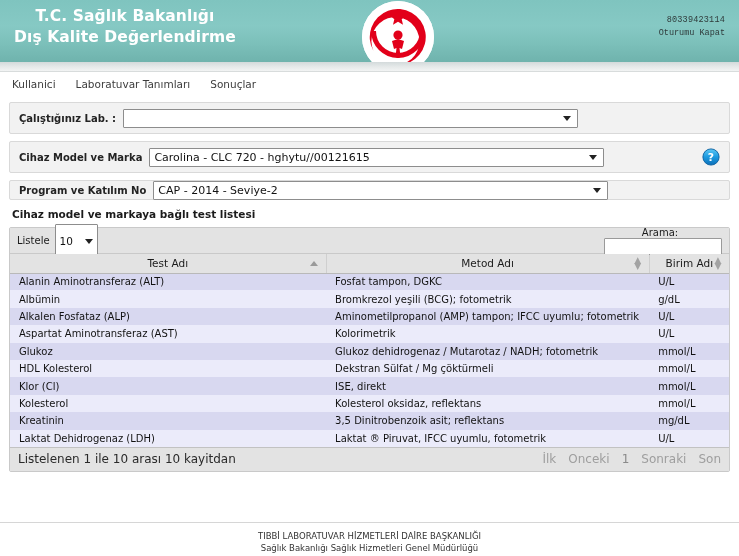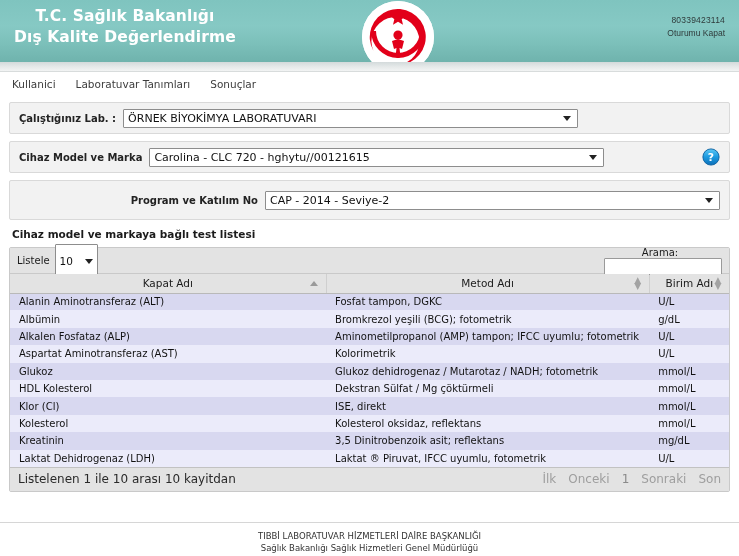--- a/index.html
+++ b/index.html
@@ -40,21 +40,21 @@
     background: #ffffff;
   }
   .logo-svg { position: absolute; left: 0; top: 1px; }
 
   .header-user {
     position: absolute; right: 14px; top: 14px;
     text-align: right;
     color: #2f3b3b;
     font-size: 8.5px;
     line-height: 1.55;
-    font-family: Liberation Sans, sans-serif;
+    font-family: Liberation Mono, monospace;
   }
   .header-user .uid { letter-spacing: .2px; }
   .header-user .logout { cursor: pointer; }
 
   .header-band {
     height: 10px;
     background: linear-gradient(to bottom, #d3dadb 0%, #e6eaea 55%, #f2f4f4 100%);
     border-bottom: 1px solid #d8dcdc;
   }
 
@@ -82,21 +82,21 @@
     background: #f2f2f2;
     border-radius: 2px;
     margin-bottom: 7px;
     padding: 0 9px;
     display: flex;
     align-items: center;
     position: relative;
   }
   .panel-lab   { height: 32px; }
   .panel-dev   { height: 32px; }
-  .panel-prog  { height: 40px; justify-content: flex-end; }
+  .panel-prog  { height: 20px; }
 
   .field-label {
     font-size: 10px;
     color: #232323;
     font-weight: bold;
     white-space: nowrap;
     margin-right: 7px;
   }
   .select-box {
     position: relative;
@@ -316,21 +316,20 @@
     <div class="nav-item">Kullanici</div>
     <div class="nav-item">Laboratuvar Tanımları</div>
     <div class="nav-item">Sonuçlar</div>
   </div>
 
   <div class="content">
 
     <div class="panel panel-lab">
       <div class="field-label">Çalıştığınız Lab. :</div>
       <div class="select-box sel-lab">
-        <span>ÖRNEK BİYOKİMYA LABORATUVARI</span>
         <span class="caret"></span>
       </div>
     </div>
 
     <div class="panel panel-dev">
       <div class="field-label">Cihaz Model ve Marka</div>
       <div class="select-box sel-dev">
         <span>Carolina - CLC 720 - hghytu//00121615</span>
         <span class="caret"></span>
       </div>
@@ -370,21 +369,21 @@
         <div class="arama">
           <span class="lbl">Arama:</span>
           <input class="search-input" type="text" value="" style="">
         </div>
       </div>
 
       <table class="tests">
         <thead>
           <tr>
             <th class="col-test">
-              <span>Kapat Adı</span>
+              <span>Test Adı</span>
               <span class="sort-asc"></span>
             </th>
             <th class="col-method">
               <span>Metod Adı</span>
               <span class="sort-both">
                   <i>▲</i>
                   <i>▼</i>
                 </span>
             </th>
             <th class="col-unit">

